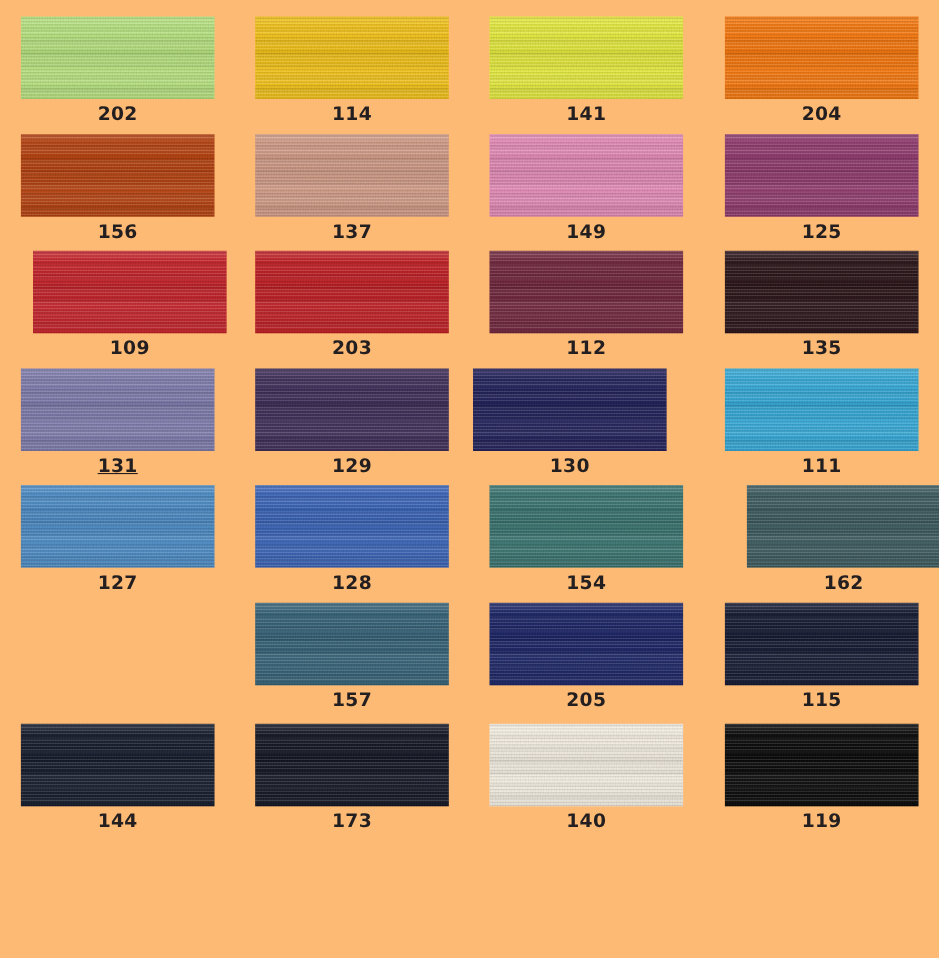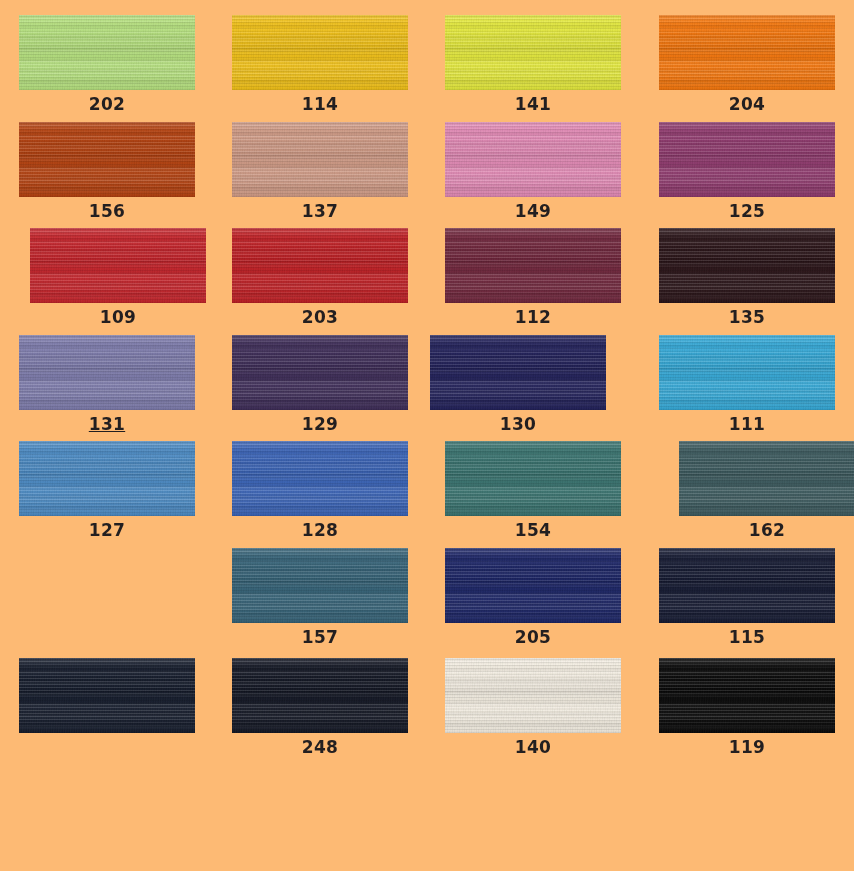--- a/index.html
+++ b/index.html
@@ -257,27 +257,28 @@
         <div class="thread-texture"></div>
         <div class="spool-shading"></div>
       </div>
       <div class="swatch-label" style="width: 176px; color: rgb(35, 31, 32);">115</div>
     </div>
     <div class="swatch-cell" style="left: 19px; top: 658px;">
       <div class="swatch" style="width: 176px; height: 75px; background-color: rgb(21, 28, 44);">
         <div class="thread-texture"></div>
         <div class="spool-shading"></div>
       </div>
+      <div class="swatch-label" style="width: 176px; color: rgb(35, 31, 32);">144</div>
     </div>
     <div class="swatch-cell" style="left: 232px; top: 658px;">
       <div class="swatch" style="width: 176px; height: 75px; background-color: rgb(19, 23, 36);">
         <div class="thread-texture"></div>
         <div class="spool-shading"></div>
       </div>
-      <div class="swatch-label" style="width: 176px; color: rgb(35, 31, 32);">248</div>
+      <div class="swatch-label" style="width: 176px; color: rgb(35, 31, 32);">173</div>
     </div>
     <div class="swatch-cell" style="left: 445px; top: 658px;">
       <div class="swatch" style="width: 176px; height: 75px; background-color: rgb(242, 236, 224);">
         <div class="thread-texture"></div>
         <div class="spool-shading"></div>
       </div>
       <div class="swatch-label" style="width: 176px; color: rgb(35, 31, 32);">140</div>
     </div>
     <div class="swatch-cell" style="left: 659px; top: 658px;">
       <div class="swatch" style="width: 176px; height: 75px; background-color: rgb(9, 9, 9);">

